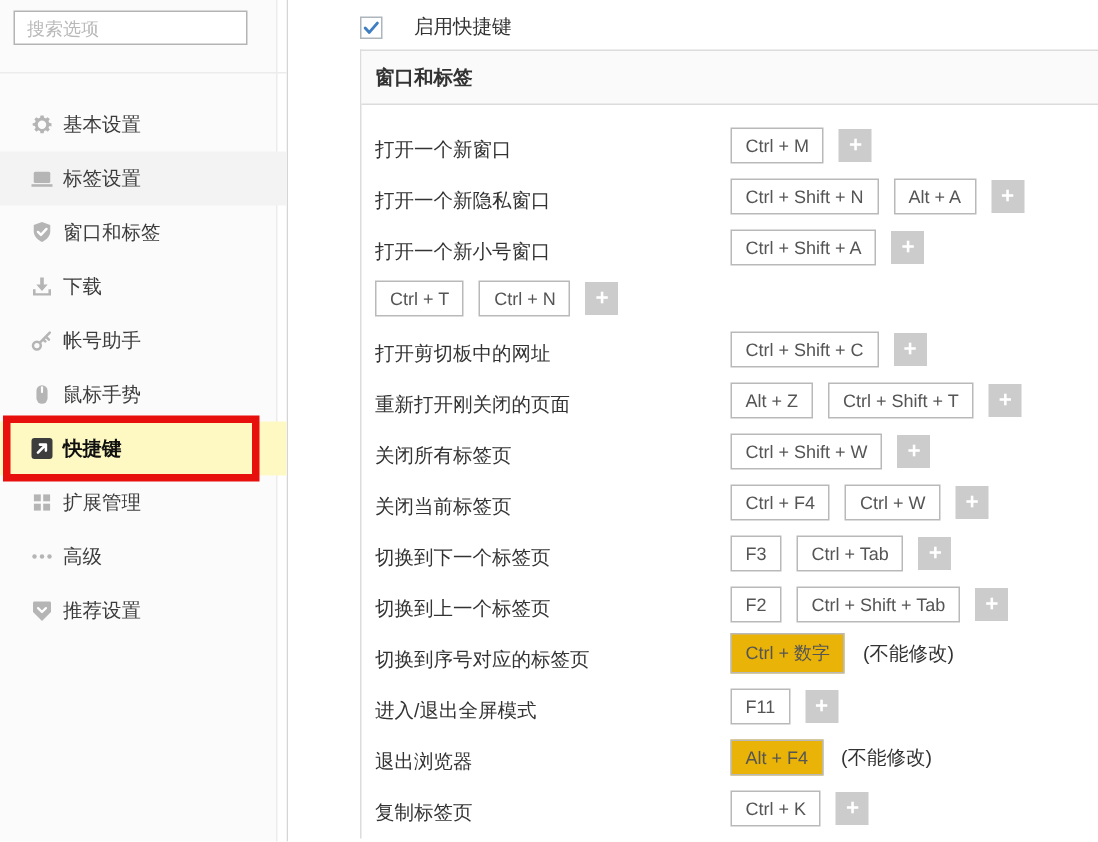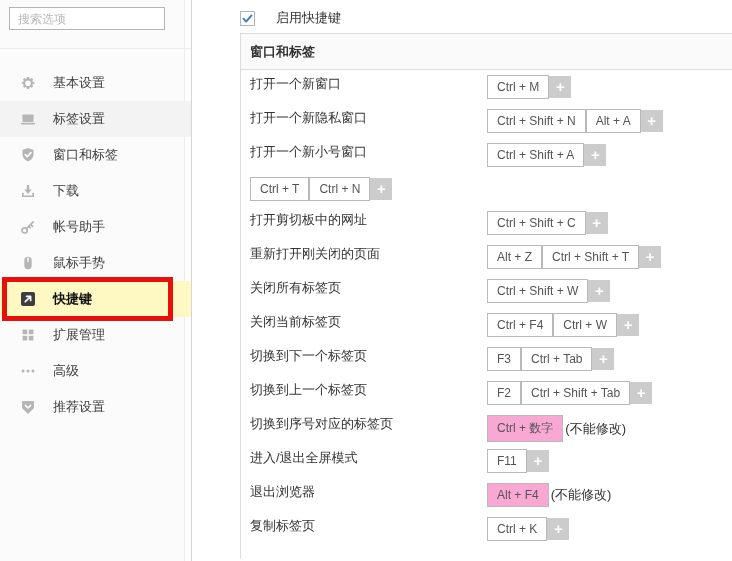--- a/index.html
+++ b/index.html
@@ -15,43 +15,43 @@
     border-left:1px solid #ececec;z-index:0}
   .search-wrap{position:relative;z-index:1;padding:7px 0 0 9px}
   .search{width:156px;height:23px;box-sizing:border-box;border:1px solid #b4b4b4;background:#fff;
     padding:0 8px;font-size:12px;color:#333;outline:none;font-family:inherit}
   .search::placeholder{color:#b9b9b9}
   .side-divider{position:absolute;top:48px;left:0;width:191px;border-top:1px solid #ececec}
   .menu{position:absolute;top:65px;left:0;width:191px;z-index:1}
   .side-item{height:36px;display:flex;align-items:center;cursor:pointer}
   .side-item .icon{width:16px;height:16px;margin-left:20px;display:inline-flex;flex:0 0 16px}
   .side-item .icon svg{width:16px;height:16px}
-  .side-item .label{margin-left:17px;font-size:13px;color:#3c3c3c}
+  .side-item .label{margin-left:6px;font-size:13px;color:#3c3c3c}
   .side-item.hovered{background:#f3f3f3}
   .side-item.selected{background:#fef9c3}
   .side-item.selected .label{font-weight:bold;color:#101010}
   .annotation{position:absolute;left:2px;top:277px;width:161px;height:34px;
     border:5px solid #e8100c;z-index:3;pointer-events:none}
   
   .content{position:absolute;left:192px;top:0;right:0;bottom:0;background:#fff}
   .enable-row{position:absolute;left:48px;top:9px;display:flex;align-items:center;gap:21px}
   .checkbox{width:15px;height:15px;box-sizing:border-box;border:1px solid #aeb6bd;background:#fff;
     display:inline-flex;align-items:center;justify-content:center;cursor:pointer}
   .enable-label{font-size:13px;color:#333}
   .panel{position:absolute;left:48px;top:33px;right:0;box-sizing:border-box;
     border-top:1px solid #dcdcdc;border-left:1px solid #dcdcdc}
   .panel-header{height:35px;line-height:35px;background:#fafafa;border-bottom:1px solid #dcdcdc;
     font-size:13px;font-weight:bold;color:#333;padding-left:9px}
   .rows{padding:5px 0 8px 9px}
-  .row{height:34px;display:flex;align-items:flex-start}
+  .row{height:34px;display:flex;align-items:flex-end}
   .row-label{flex:0 0 237px;width:237px;font-size:13px;color:#333}
-  .keys{display:flex;align-items:center;gap:0}
+  .keys{display:flex;align-items:center;gap:10px}
   .key{border:1px solid #b9b9b9;background:#fff;padding:4px 9px;font-size:12px;color:#555;
     white-space:nowrap;cursor:pointer}
-  .key.disabled{background:#f9a8d4;cursor:default}
+  .key.disabled{background:#eab308;cursor:default}
   .plus{width:22px;height:22px;flex:0 0 22px;background:#ccc;color:#fff;font-size:15px;font-weight:bold;
     line-height:22px;text-align:center;cursor:pointer;user-select:none}
   .note{font-size:13px;color:#333;margin-left:2px}
 </style>
 </head>
 <body>
 
 <div class="app">
 
   <aside class="sidebar">

